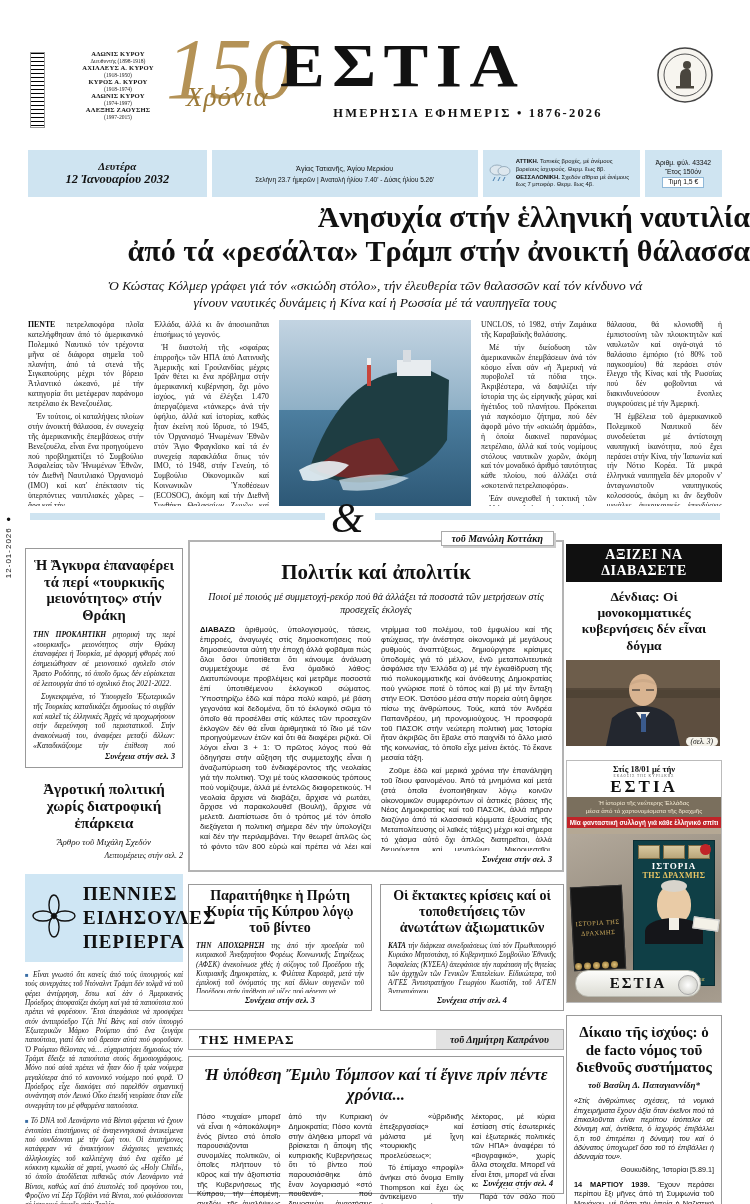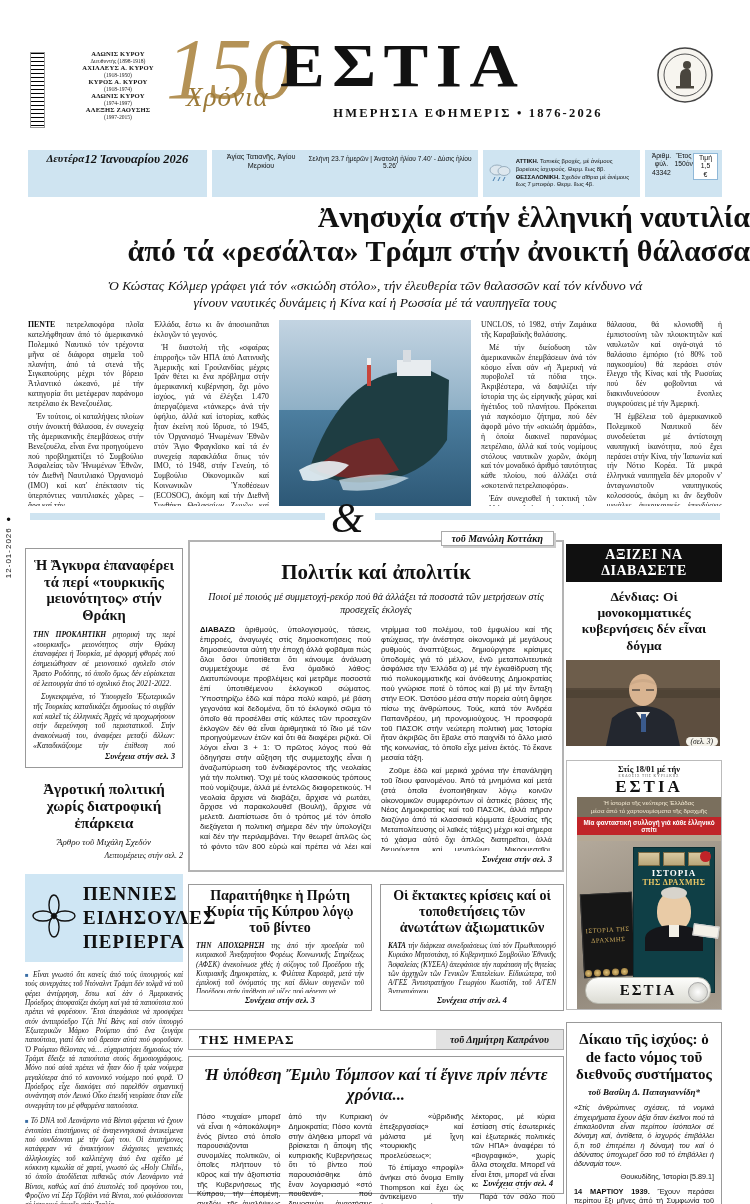--- a/index.html
+++ b/index.html
@@ -22,21 +22,21 @@
             color:var(--gold);font-family:var(--serif);line-height:1;opacity:.95;}
   .brandxronia{position:absolute;left:158px;top:46px;font-size:27px;font-style:italic;
                color:#9c7a39;letter-spacing:1px;}
   .brandtitle{position:absolute;left:252px;top:-2px;font-size:62px;font-weight:bold;
               letter-spacing:7px;transform:scaleX(1.08);transform-origin:left top;line-height:1;}
   .brandsub{position:absolute;left:250px;top:70px;width:380px;text-align:center;
             font-size:12.5px;font-weight:bold;letter-spacing:2.2px;}
   .seal{position:absolute;right:8px;top:10px;}
   
   .infobar{position:absolute;top:150px;left:28px;width:694px;height:47px;display:flex;gap:5px;}
-  .ibox{background:var(--blue);height:47px;display:flex;flex-direction:row;
+  .ibox{background:var(--blue);height:47px;display:flex;flex-direction:column;
         justify-content:center;text-align:center;padding:2px 4px;}
   .ib-date{width:180px;}
   .ib-date .d1{font-size:11px;font-weight:bold;font-style:italic;}
   .ib-date .d2{font-size:12.5px;font-weight:bold;font-style:italic;}
   .ib-saints{width:268px;}
   .ib-saints .s1{font-size:7.2px;font-family:var(--sans);}
   .ib-saints .s2{font-size:6.6px;font-family:var(--sans);margin-top:3px;}
   .ib-weather{width:158px;flex-direction:row;align-items:center;text-align:left;gap:3px;}
   .ib-weather .wtxt{font-size:5.9px;font-family:var(--sans);line-height:1.3;}
   .ib-issue{width:78px;}
@@ -111,21 +111,21 @@
   .ebody .ec{flex:1;}
   .emily .cont{position:absolute;right:10px;bottom:5px;background:#fff;padding-left:5px;}
   
   .rightrail{position:absolute;left:566px;top:544px;width:156px;}
   .axhdr{background:#101010;color:#fff;text-align:center;font-weight:bold;
          font-size:14px;letter-spacing:.5px;padding:3px 0;}
   .dendias-title{font-size:13.5px;font-weight:bold;text-align:center;line-height:1.2;margin:7px 0 6px;}
   .photo-wrap{position:relative;}
   .pageref{position:absolute;right:4px;bottom:4px;background:#f4f2ea;border-radius:6px;
            font-style:italic;font-size:7.5px;padding:0 5px;}
-  .promo{margin-top:10px;border:1px solid #bbb;padding-left:10px;}
+  .promo{margin-top:10px;border:1px solid #bbb;}
   .promo .ptop{text-align:center;padding:3px 0 2px;}
   .promo .pdate{font-size:8.5px;font-weight:bold;}
   .promo .plogo{font-size:17px;font-weight:bold;letter-spacing:3px;line-height:1;}
   .promo .plogosub{font-size:3.5px;letter-spacing:1px;color:#555;}
   .promo .strip1{background:#7a6f5d;color:#f3e9d2;font-family:var(--sans);
                  font-size:6.2px;text-align:center;line-height:1.35;padding:2px 2px;}
   .promo .stripred{background:var(--red);color:#fff;font-family:var(--sans);font-weight:bold;
                    font-size:6.4px;text-align:center;padding:2px 0;}
   .promo .stripfine{background:#b5a894;height:6px;}
   .prodarea{position:relative;height:168px;background:linear-gradient(160deg,#b3a99b,#8e8578 60%,#a79d8f);}
@@ -196,21 +196,21 @@
         <path d="M24 40 L24 30 Q24 24 29 23 Q35 22 35 28 L35 40 Z" fill="#4a463e"></path>
         <circle cx="31" cy="19" r="4" fill="#4a463e"></circle>
         <rect x="20" y="40" width="18" height="2.5" fill="#4a463e"></rect>
       </svg>
     </div>
   </div>
 
   <div class="infobar">
     <div class="ibox ib-date">
       <div class="d1">Δευτέρα</div>
-      <div class="d2">12 Ἰανουαρίου 2026</div>
+      <div class="d2">12 Ἰανουαρίου 2032</div>
     </div>
     <div class="ibox ib-saints">
       <div class="s1">Ἁγίας Τατιανῆς, Ἁγίου Μερκίου</div>
       <div class="s2">Σελήνη 23.7 ἡμερῶν | Ἀνατολή ἡλίου 7.40' - Δύσις ἡλίου 5.26'</div>
     </div>
     <div class="ibox ib-weather">
       <span>
         <svg width="26" height="22" viewBox="0 0 26 22">
           <ellipse cx="10" cy="9" rx="7" ry="5" fill="#dde7ee" stroke="#9ab0c0"></ellipse>
           <ellipse cx="17" cy="10" rx="6" ry="4.5" fill="#dde7ee" stroke="#9ab0c0"></ellipse>
@@ -236,21 +236,21 @@
     <div>ἀπό τά «ρεσάλτα» Τράμπ στήν ἀνοικτή θάλασσα</div>
   </div>
   <div class="deck">Ὁ Κώστας Κόλμερ γράφει γιά τόν «σκιώδη στόλο», τήν ἐλευθερία τῶν θαλασσῶν καί τόν κίνδυνο νά γίνουν ναυτικές δυνάμεις ἡ Κίνα καί ἡ Ρωσσία μέ τά ναυπηγεῖα τους</div>
 
   <div class="lead">
     <div class="col">
       <p class="np"><b class="lead-word">ΠΕΝΤΕ</b><span> πετρελαιοφόρα πλοῖα κατελήφθησαν ἀπό τό ἀμερικανικό Πολεμικό Ναυτικό τόν τρέχοντα μῆνα σέ διάφορα σημεῖα τοῦ πλανήτη, ἀπό τά στενά τῆς Σιγκαπούρης μέχρι τόν βόρειο Ἀτλαντικό ὠκεανό, μέ τήν κατηγορία ὅτι μετέφεραν παράνομο πετρέλαιο ἐκ Βενεζουέλας.</span></p>
       <p class="ind">Ἐν τούτοις, οἱ καταλήψεις πλοίων στήν ἀνοικτή θάλασσα, ἐν συνεχείᾳ τῆς ἀμερικανικῆς ἐπεμβάσεως στήν Βενεζουέλα, εἶναι ἕνα προηγούμενο πού προβληματίζει τό Συμβούλιο Ἀσφαλείας τῶν Ἡνωμένων Ἐθνῶν, τόν Διεθνῆ Ναυτιλιακό Ὀργανισμό (ΙΜΟ) καί κατ' ἐπέκτασιν τίς ὑπερπόντιες ναυτιλιακές χῶρες – ἄρα καί τήν</p>
     </div>
     <div class="col">
-      <p class="np">Ἑλλάδα, ἔστω κι ἄν ἀποσιωπᾶται ἐκλογῶν τό γεγονός.</p>
+      <p class="np">Ἑλλάδα, ἀλλά κι ἄν ἀποσιωπᾶται ἐπισήμως τό γεγονός.</p>
       <p class="ind">Ἡ διαστολή τῆς «σφαίρας ἐπιρροῆς» τῶν ΗΠΑ ἀπό Λατινικῆς Ἀμερικῆς καί Γροιλανδίας μέχρις Ἰράν θέτει κι ἕνα πρόβλημα στήν ἀμερικανική κυβέρνηση, ὄχι μόνο ἰσχύος, γιά νά ἐλέγξει 1.470 ἀπεργαζόμενα «τάνκερς» ἀνά τήν ὑφήλιο, ἀλλά καί ἱστορίας, καθώς ἦταν ἐκείνη πού ἵδρυσε, τό 1945, τόν Ὀργανισμό Ἡνωμένων Ἐθνῶν στόν Ἅγιο Φραγκῖσκο καί τά ἐν συνεχείᾳ παρακλάδια ὅπως τόν ΙΜΟ, τό 1948, στήν Γενεύη, τό Συμβούλιο Οἰκονομικῶν καί Κοινωνικῶν Ὑποθέσεων (ECOSOC), ἀκόμη καί τήν Διεθνῆ Συνθήκη Θαλασσίων Ζωνῶν καί Κυριαρχίας</p>
     </div>
     <div class="photo">
       <svg width="192" height="186" viewBox="0 0 192 186">
         <defs>
           <linearGradient id="sky" x1="0" y1="0" x2="0" y2="1">
             <stop offset="0" stop-color="#c3d4e2"></stop>
               <stop offset="1" stop-color="#8fb0c6"></stop>
           </linearGradient>
           <linearGradient id="sea" x1="0" y1="0" x2="0" y2="1">

